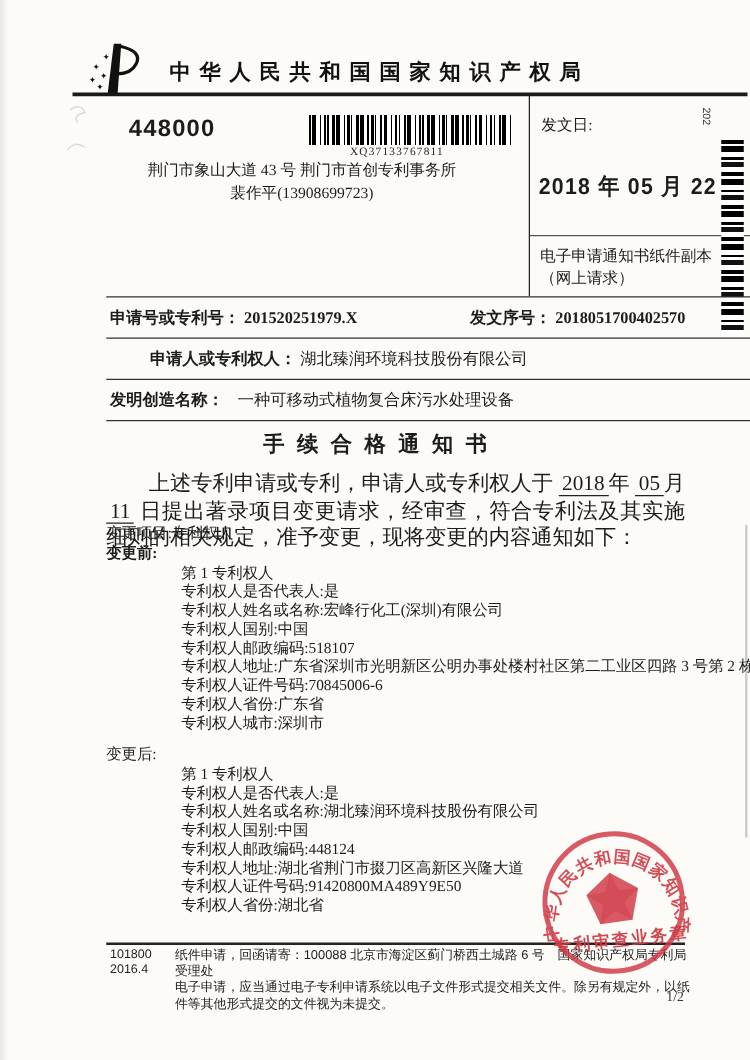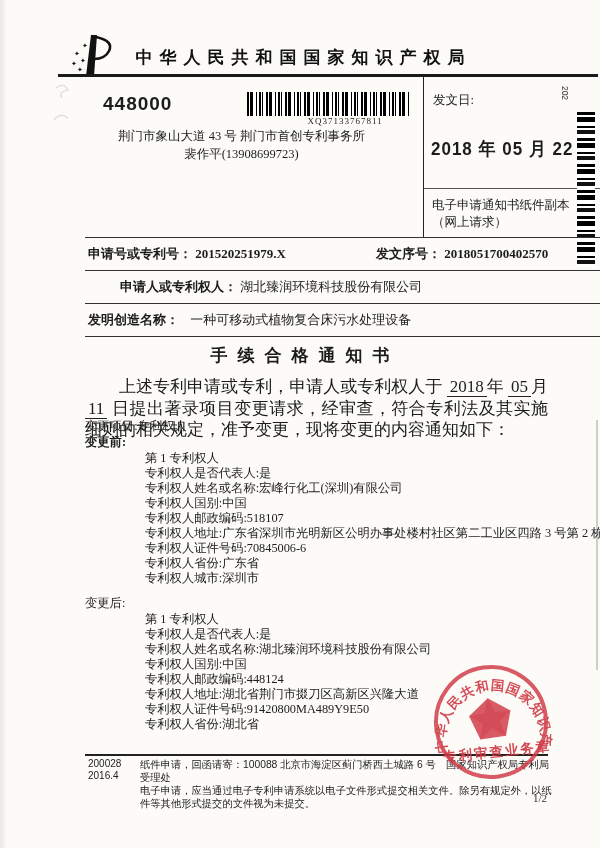--- a/index.html
+++ b/index.html
@@ -11,21 +11,21 @@
   .abs{position:absolute;}
   
   .office-name{left:0; right:0; top:46px; text-align:center; font-size:17px; font-weight:bold;
     letter-spacing:7px; text-indent:7px; color:#111;}
   .header-rule{left:58px; width:540px; top:74px; height:3px; background:#1a1a1a;}
   
   .postal{left:103px; top:93px; font-size:19px; font-weight:bold; letter-spacing:1px;
     font-family:"Liberation Sans","DejaVu Sans",sans-serif;}
   .barcode-h{left:247px; top:92px; width:163px; height:24px;
     background:repeating-linear-gradient(90deg,#000 0 2px,#fff 2px 3px,#000 3px 6px,#fff 6px 9px,#000 9px 10px,#fff 10px 12px,#000 12px 14px,#fff 14px 15px,#000 15px 16px,#fff 16px 19px);}
-  .barcode-cap{left:280px; top:116px; width:130px; font-size:9px; letter-spacing:1px; text-align:center;
+  .barcode-cap{left:280px; top:116px; width:130px; font-size:9px; letter-spacing:1px; 
     font-family:"Liberation Serif","DejaVu Serif",serif;}
   .addr-line{left:60px; top:128px; width:363px; text-align:center; font-size:12.5px;}
   .recipient{left:60px; top:146px; width:363px; text-align:center; font-size:12.5px;}
   
   .vline{left:423px; top:76px; width:1px; height:161px; background:#222;}
   .dispatch-label{left:433px; top:92px; font-size:12.5px;}
   .dispatch-date{left:431px; top:138px; font-size:17px; font-weight:bold; letter-spacing:1px;
     font-family:"Liberation Sans","DejaVu Sans",sans-serif; transform:scaleY(1.08);}
   .hline-dispatch{left:424px; top:188px; width:176px; height:1px; background:#555;}
   .copy-note{left:432px; top:197px; width:152px; font-size:12.5px; line-height:17px;}
@@ -148,21 +148,21 @@
   <div class="abs chg-line" style="top:626px;">专利权人是否代表人:是</div>
   <div class="abs chg-line" style="top:641px;">专利权人姓名或名称:湖北臻润环境科技股份有限公司</div>
   <div class="abs chg-line" style="top:656px;">专利权人国别:中国</div>
   <div class="abs chg-line" style="top:671px;">专利权人邮政编码:448124</div>
   <div class="abs chg-line" style="top:686px;">专利权人地址:湖北省荆门市掇刀区高新区兴隆大道</div>
   <div class="abs chg-line" style="top:701px;">专利权人证件号码:91420800MA489Y9E50</div>
   <div class="abs chg-line" style="top:716px;">专利权人省份:湖北省</div>
 
   <div class="abs footer-rule"></div>
   <div class="abs form-code">
-    <div>200028</div>
+    <div>101800</div>
     <div>2016.4</div>
   </div>
   <div class="abs footer-text">
     <div>纸件申请，回函请寄：100088 北京市海淀区蓟门桥西土城路 6 号　国家知识产权局专利局受理处</div>
     <div>电子申请，应当通过电子专利申请系统以电子文件形式提交相关文件。除另有规定外，以纸件等其他形式提交的文件视为未提交。</div>
   </div>
   <div class="abs page-num">1/2</div>
 
   <div class="abs seal">
     <svg width="158" height="152" viewBox="0 0 158 152">

